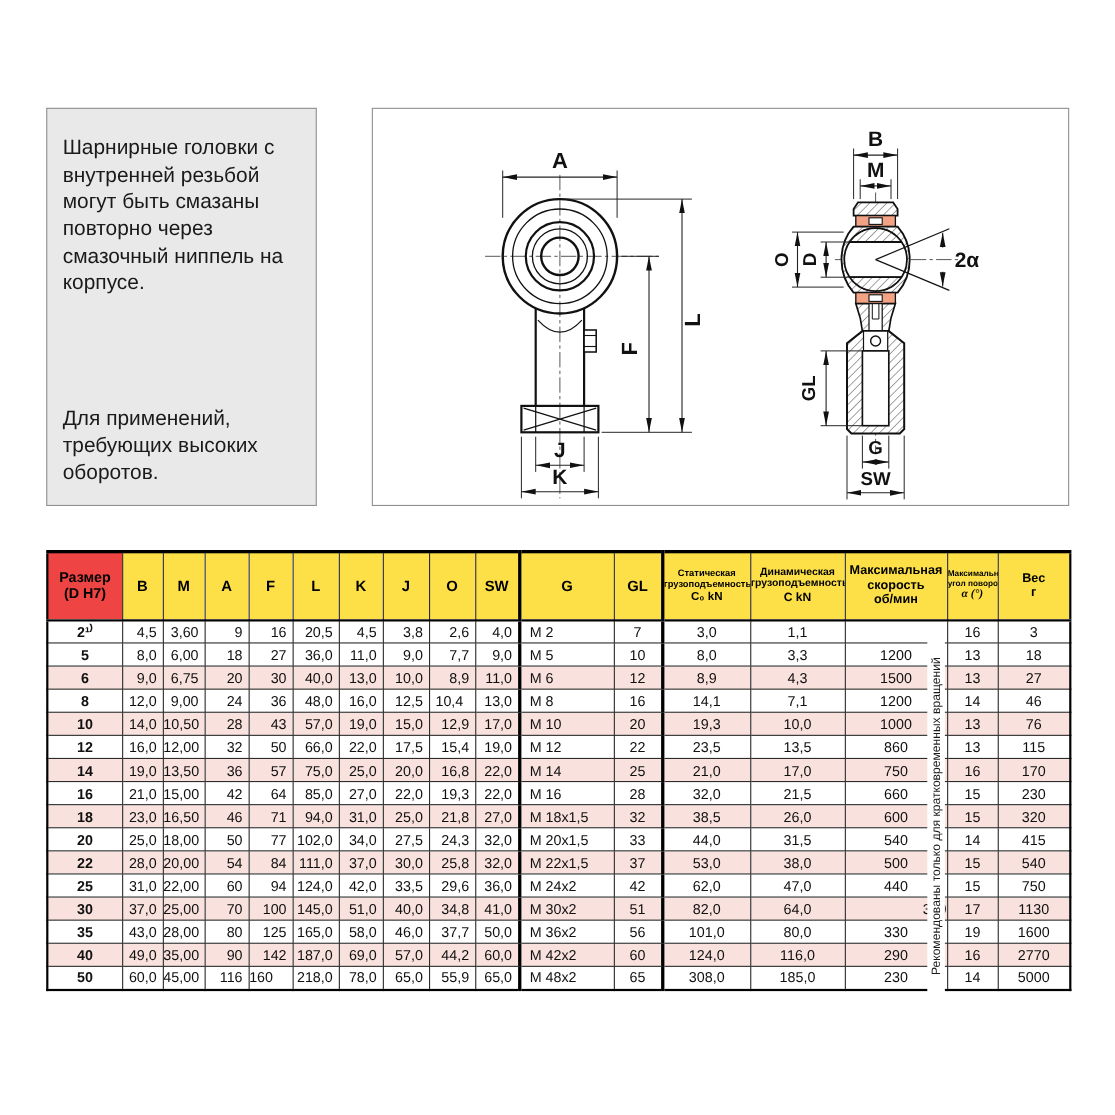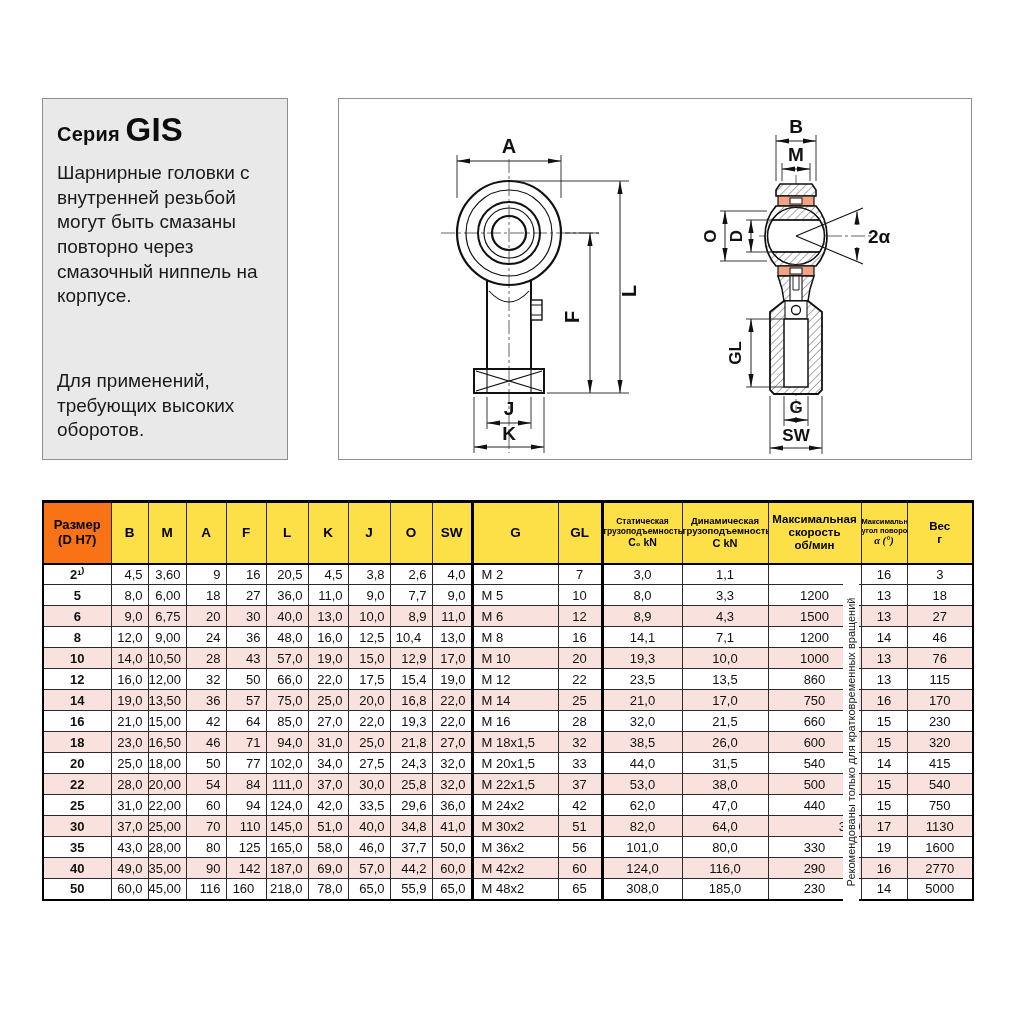--- a/index.html
+++ b/index.html
@@ -37,41 +37,37 @@
   }
   .spec th, .spec td {
     border:1px solid #2b2b2b; box-sizing:border-box; overflow:hidden;
     white-space:nowrap; padding:0;
   }
   .spec thead th {
     height:62px; background:#fde047; font-weight:bold; color:#000;
     vertical-align:middle; text-align:center; line-height:1.15;
   }
   .spec thead tr { border-bottom:2px solid #000; }
-  .spec th.orange { background:#f97316; }
+  .spec th.orange { background:#ef4444; }
   .spec tbody td { height:21px; font-size:13px; color:#101010; background:#fff; }
   .spec tr.pink td { background:#F9E2DD; }
   .spec .thick { border-left:3px solid #000; }
   .vnote {
     position:absolute; left:801px; top:66px; width:16px; height:352px;
     background:#ffffff; display:flex; align-items:center; justify-content:center;
     overflow:visible; pointer-events:none;
   }
   .vnote-inner {
     white-space:nowrap; transform:rotate(-90deg); font-size:11px; color:#1a1a1a;
   }
 </style>
 </head>
 <body>
 
 <div class="info-box">
-  <div class="info-title">
-    <span>Серия</span>
-    <span class="series">GIS</span>
-  </div>
   <div class="info-desc">Шарнирные головки с внутренней резьбой могут быть смазаны повторно через смазочный ниппель на корпусе.</div>
   <div class="info-note">Для применений, требующих высоких оборотов.</div>
 </div>
 
 <div class="drawing-box">
 <svg width="632" height="360" viewBox="0 0 632 360">
   <defs>
     <pattern id="hatch" patternUnits="userSpaceOnUse" width="5.5" height="5.5" patternTransform="rotate(45)">
       <rect width="5.5" height="5.5" fill="#ffffff"></rect>
       <line x1="0" y1="0" x2="0" y2="5.5" stroke="#555" stroke-width="1"></line>
@@ -542,21 +538,21 @@
           <td style="text-align: center;">47,0</td>
           <td style="text-align: center;">440</td>
           <td style="text-align: center;">15</td>
           <td style="text-align: center;">750</td>
         </tr>
         <tr class="pink">
           <td style="text-align: center; font-weight: bold;">30</td>
           <td style="text-align: right; padding-right: 5px;">37,0</td>
           <td style="text-align: right; padding-right: 5px;">25,00</td>
           <td style="text-align: right; padding-right: 5px;">70</td>
-          <td style="text-align: right; padding-right: 5px;">110</td>
+          <td style="text-align: right; padding-right: 5px;">100</td>
           <td style="text-align: right; padding-right: 5px;">145,0</td>
           <td style="text-align: right; padding-right: 5px;">51,0</td>
           <td style="text-align: right; padding-right: 5px;">40,0</td>
           <td style="text-align: right; padding-right: 5px;">34,8</td>
           <td style="text-align: right; padding-right: 5px;">41,0</td>
           <td class="thick" style="text-align: left; padding-left: 8px;">M 30x2</td>
           <td style="text-align: center;">51</td>
           <td class="thick" style="text-align: center;">82,0</td>
           <td style="text-align: center;">64,0</td>
           <td style="text-align: right; margin-top: 13px;">370</td>
@@ -599,21 +595,21 @@
           <td style="text-align: center;">116,0</td>
           <td style="text-align: center;">290</td>
           <td style="text-align: center;">16</td>
           <td style="text-align: center;">2770</td>
         </tr>
         <tr>
           <td style="text-align: center; font-weight: bold;">50</td>
           <td style="text-align: right; padding-right: 5px;">60,0</td>
           <td style="text-align: right; padding-right: 5px;">45,00</td>
           <td style="text-align: right; padding-right: 5px;">116</td>
-          <td style="text-align: center; padding-right: 5px;">160</td>
+          <td style="text-align: left; padding-right: 5px;">160</td>
           <td style="text-align: right; padding-right: 5px;">218,0</td>
           <td style="text-align: right; padding-right: 5px;">78,0</td>
           <td style="text-align: right; padding-right: 5px;">65,0</td>
           <td style="text-align: right; padding-right: 5px;">55,9</td>
           <td style="text-align: right; padding-right: 5px;">65,0</td>
           <td class="thick" style="text-align: left; padding-left: 8px;">M 48x2</td>
           <td style="text-align: center; margin-left: 10px;">65</td>
           <td class="thick" style="text-align: center;">308,0</td>
           <td style="text-align: center;">185,0</td>
           <td style="text-align: center;">230</td>

